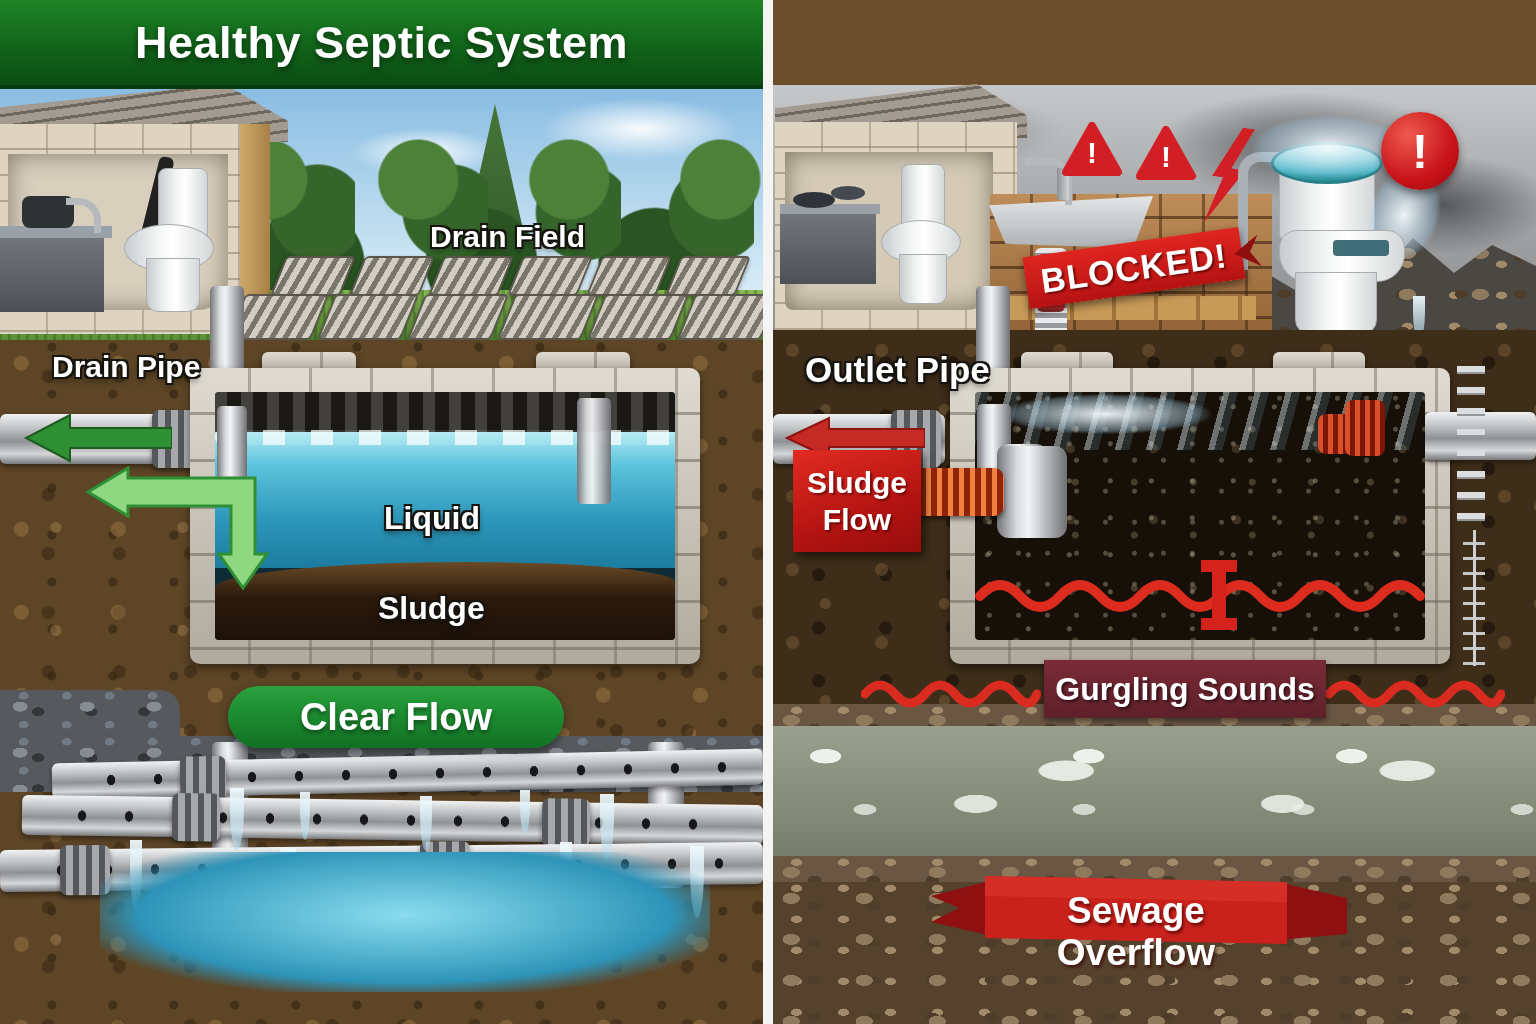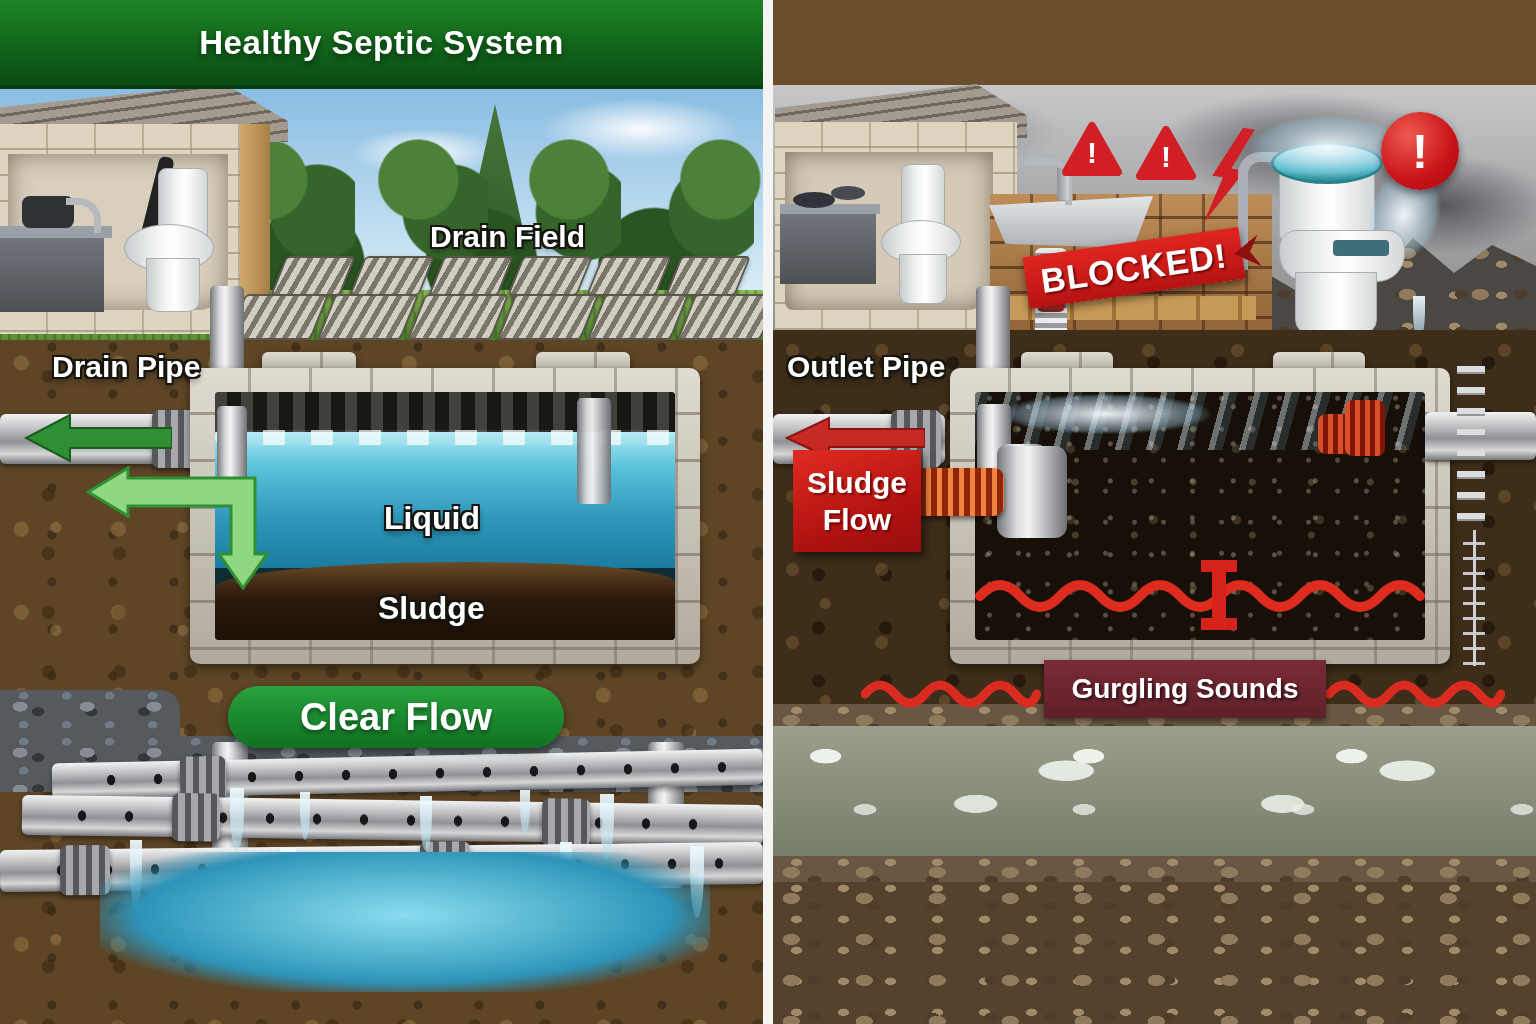--- a/index.html
+++ b/index.html
@@ -3,21 +3,21 @@
 <meta charset="utf-8">
 <style>
   html,body{margin:0;padding:0;width:1536px;height:1024px;overflow:hidden;background:#fff;font-family:"Liberation Sans",sans-serif}
   #stage{position:relative;width:1536px;height:1024px;background:#fff}
   .panel{position:absolute;top:0;width:763px;height:1024px;overflow:hidden;background:#6b4e2c}
   #divider{position:absolute;left:763px;top:0;width:10px;height:1024px;background:#f4f4f2}
   .a{position:absolute}
   .hdr{position:absolute;left:0;top:0;width:100%;height:85px;display:flex;align-items:center;justify-content:center;z-index:30}
   .hdrG{background:linear-gradient(180deg,#1d8424 0%,#11621a 60%,#0b4c12 100%);border-bottom:4px solid #083c0e}
   .hdrR{background:linear-gradient(180deg,#cf1b20 0%,#a90e13 60%,#8c080c 100%);border-bottom:4px solid #6e0406}
-  .hdr-t{color:#fff;font-size:33px;font-weight:bold;letter-spacing:.5px;text-shadow:0 3px 6px rgba(0,0,0,.5)}
+  .hdr-t{color:#fff;font-size:45px;font-weight:bold;letter-spacing:.5px;text-shadow:0 3px 6px rgba(0,0,0,.5)}
   .lbl{position:absolute;color:#fff;font-weight:bold;white-space:nowrap;z-index:20;
        text-shadow:-2px -2px 0 #15140f,2px -2px 0 #15140f,-2px 2px 0 #15140f,2px 2px 0 #15140f,0 4px 6px rgba(0,0,0,.55)}
   .soil{background-color:#5d4526;background-image:radial-gradient(circle at 22% 28%,rgba(150,115,66,.55) 0 7px,transparent 8px),radial-gradient(circle at 68% 62%,rgba(58,40,18,.6) 0 6px,transparent 7px),radial-gradient(circle at 44% 82%,rgba(168,132,82,.45) 0 5px,transparent 6px),radial-gradient(circle at 85% 15%,rgba(40,28,12,.5) 0 4px,transparent 5px);background-size:97px 83px,71px 59px,127px 103px,61px 47px}
   .soilR{background-color:#3e2d19;background-image:radial-gradient(circle at 22% 28%,rgba(120,92,55,.5) 0 6px,transparent 7px),radial-gradient(circle at 68% 62%,rgba(25,16,8,.65) 0 6px,transparent 7px),radial-gradient(circle at 44% 82%,rgba(140,110,70,.4) 0 5px,transparent 6px);background-size:89px 73px,67px 53px,119px 97px}
   .rocky{background-color:#6a5743;background-image:radial-gradient(ellipse 14px 9px at 25% 40%,#8f7a5e 60%,transparent 63%),radial-gradient(ellipse 11px 7px at 70% 65%,#4e3d2a 60%,transparent 63%),radial-gradient(ellipse 9px 6px at 50% 20%,#a08a6a 60%,transparent 63%);background-size:73px 41px,59px 37px,47px 31px}
   .gravel{background-color:#565a5e;background-image:radial-gradient(ellipse 12px 8px at 30% 45%,#868c93 60%,transparent 64%),radial-gradient(ellipse 10px 7px at 72% 70%,#33373b 60%,transparent 64%),radial-gradient(ellipse 8px 6px at 55% 20%,#6f7a85 60%,transparent 64%);background-size:67px 37px,53px 31px,43px 29px}
   .pipeH{background:linear-gradient(180deg,#f1f2f3 0%,#c7c9cb 25%,#8f9194 55%,#d6d7d8 80%,#77797c 100%);border-radius:6px;box-shadow:0 3px 5px rgba(0,0,0,.4)}
   .pipeV{background:linear-gradient(90deg,#74767a 0%,#d9dadc 28%,#f3f4f5 45%,#b9babd 70%,#6e7074 100%);border-radius:5px}
   .coupling{background:repeating-linear-gradient(90deg,#55575a 0 6px,#a6a8ab 6px 13px);border-radius:7px;box-shadow:0 3px 5px rgba(0,0,0,.45)}
   .corrugT{background:repeating-linear-gradient(180deg,#bfeef8 0 4px,#2e8fae 4px 9px);border-radius:4px}
@@ -216,21 +216,21 @@
     <div class="a" style="left:608px;top:112px;width:78px;height:78px;border-radius:50%;background:radial-gradient(circle at 35% 30%,#ef5a50,#c81318 60%,#9e0a10);box-shadow:0 4px 8px rgba(0,0,0,.45);display:flex;align-items:center;justify-content:center">
       <span class="glyph" style="font-size:48px">!</span>
     </div>
 
     <div class="a" style="left:252px;top:242px;width:218px;height:52px;background:linear-gradient(180deg,#e02520,#b51313);transform:rotate(-8deg);box-shadow:0 4px 8px rgba(0,0,0,.5);display:flex;align-items:center;justify-content:center;z-index:18">
       <span class="glyph" style="font-size:34px;letter-spacing:1px;text-shadow:2px 2px 2px rgba(60,0,0,.6)">BLOCKED!</span>
       <div class="a" style="right:-18px;top:10px;width:26px;height:32px;background:#8f0f0f;clip-path:polygon(0 50%,100% 0,62% 50%,100% 100%)"></div>
     </div>
 
     <div class="a soilR" style="left:0;top:330px;width:763px;height:694px"></div>
-    <div class="lbl" style="left:14px;top:350px;font-size:30px">Outlet Pipe</div>
+    <div class="lbl" style="left:32px;top:350px;font-size:35px">Outlet Pipe</div>
 
     <div class="a pipeH" style="left:0;top:414px;width:172px;height:50px"></div>
     <div class="a coupling" style="left:118px;top:410px;width:50px;height:58px"></div>
     <div class="a pipeV" style="left:203px;top:286px;width:34px;height:134px"></div>
     <div class="a corrugT" style="left:203px;top:386px;width:34px;height:46px"></div>
     <div class="a concrete" style="left:248px;top:352px;width:92px;height:22px;border-radius:6px 6px 0 0"></div>
     <div class="a concrete" style="left:500px;top:352px;width:92px;height:22px;border-radius:6px 6px 0 0"></div>
     <div class="a concrete" style="left:177px;top:368px;width:500px;height:296px;border-radius:10px"></div>
     <div class="a darkTank" style="left:202px;top:392px;width:450px;height:248px;border-radius:4px;overflow:hidden">
       <div class="a" style="left:0;top:0;width:450px;height:58px;background:repeating-linear-gradient(105deg,rgba(225,242,250,.5) 0 6px,rgba(110,150,170,.25) 6px 14px,transparent 14px 30px);opacity:.85"></div>
@@ -260,24 +260,33 @@
 
     <div class="a ticks" style="left:684px;top:366px;width:28px;height:160px"></div>
     <div class="a rodticks" style="left:690px;top:530px;width:22px;height:136px"></div>
 
     <div class="a rocky" style="left:0;top:704px;width:763px;height:28px"></div>
     <div class="a foam" style="left:0;top:726px;width:763px;height:136px"></div>
     <div class="a rocky" style="left:0;top:856px;width:763px;height:32px"></div>
     <div class="a rocky" style="left:0;top:882px;width:763px;height:142px;background-color:#54422d"></div>
 
     <div class="a maroon" style="left:271px;top:660px;width:282px;height:58px;display:flex;align-items:center;justify-content:center;z-index:16">
-      <span class="glyph" style="font-size:28px;text-shadow:2px 2px 3px rgba(0,0,0,.55)">Gurgling Sounds</span>
+      <span class="glyph" style="font-size:32px;text-shadow:2px 2px 3px rgba(0,0,0,.55)">Gurgling Sounds</span>
     </div>
     <svg class="a" style="left:88px;top:672px;z-index:15" width="180" height="42" viewBox="0 0 180 42">
       <path d="M4,22 Q19,4 34,22 T64,22 T94,22 T124,22 T154,22 T176,22" stroke="#d92b20" stroke-width="9" fill="none" stroke-linecap="round"></path>
     </svg>
     <svg class="a" style="left:552px;top:672px;z-index:15" width="180" height="42" viewBox="0 0 180 42">
       <path d="M4,22 Q19,4 34,22 T64,22 T94,22 T124,22 T154,22 T176,22" stroke="#d92b20" stroke-width="9" fill="none" stroke-linecap="round"></path>
     </svg>
 
+    <div class="a" style="left:150px;top:868px;width:436px;height:88px;z-index:18">
+      <svg width="436" height="88" viewBox="0 0 436 88">
+        <polygon points="8,28 78,10 78,70 8,54 36,40" fill="#8f1010"></polygon>
+        <polygon points="354,14 424,30 424,66 354,72" fill="#8f1010"></polygon>
+        <polygon points="62,8 364,14 364,76 62,70" fill="#c9211b"></polygon>
+        <polygon points="62,8 364,14 364,34 62,28" fill="#d8352c" opacity="0.7"></polygon>
+      </svg>
+      <span class="glyph a" style="left:62px;top:22px;width:302px;font-size:37px;text-shadow:2px 3px 3px rgba(60,0,0,.6)">Sewage Overflow</span>
+    </div>
 
   </section>
 </div>
 
 </body></html>

